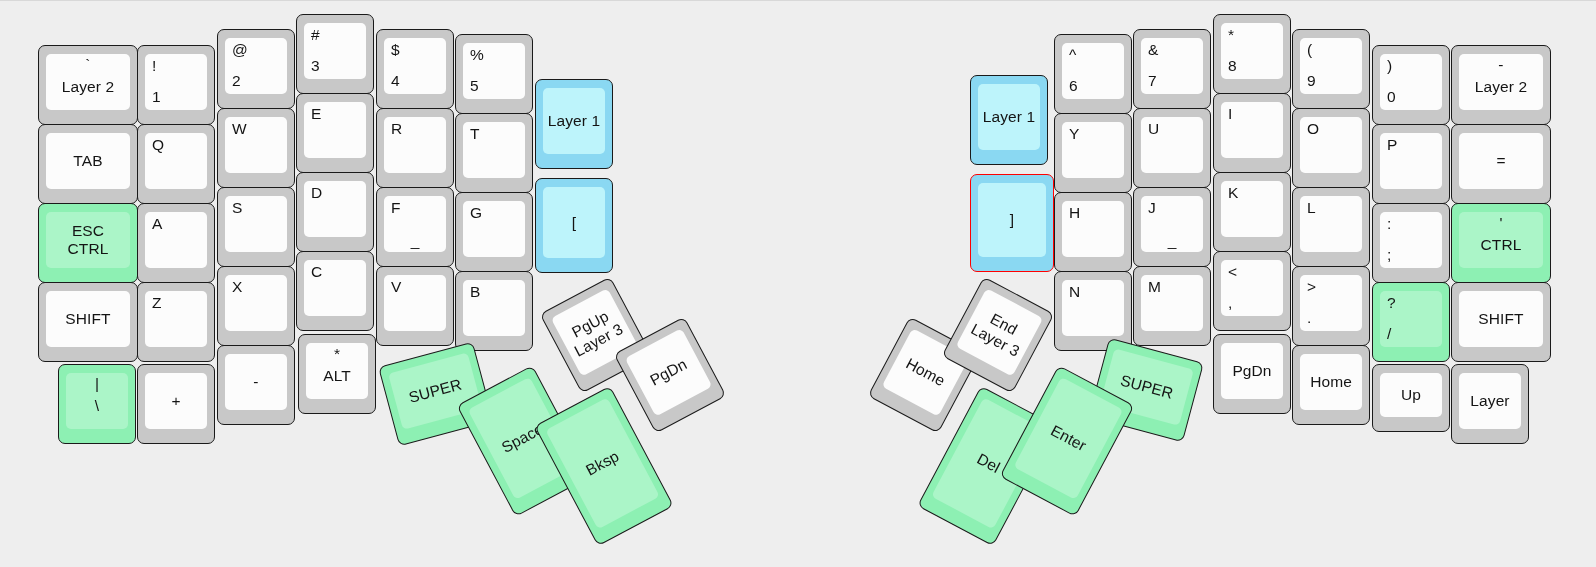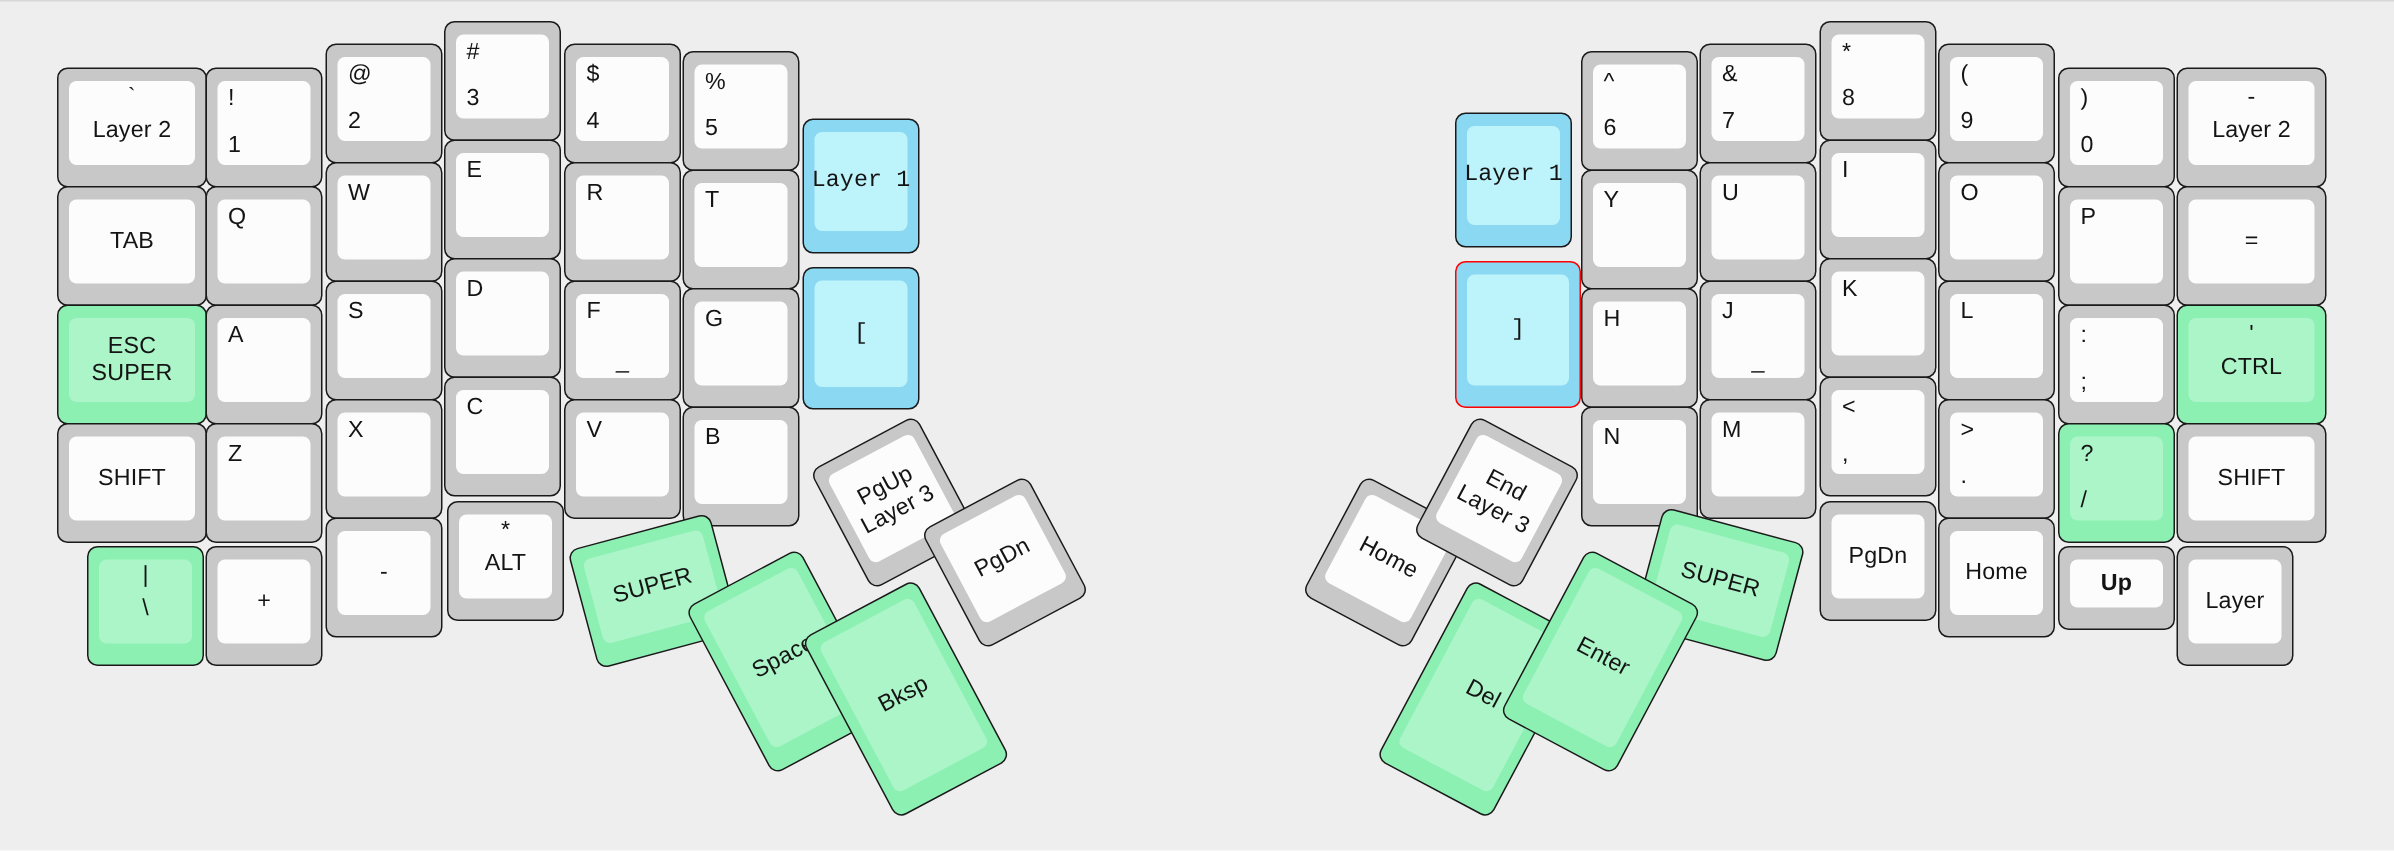--- a/index.html
+++ b/index.html
@@ -33,21 +33,21 @@
     position: relative;
     display: flex;
     flex-direction: column;
     align-items: center;
     justify-content: center;
   }
   
   .key.green           { background: #8df0b3; }
   .key.green  .cap     { background: #abf5c8; }
   .key.blue            { background: #8ad8f2; }
-  .key.blue   .cap     { background: #bdf4fb; font-family: Liberation Mono, monospace; }
+  .key.blue   .cap     { background: #bdf4fb; }
   .key.selected        { border-color: #ff0000; }
 
   
   .lg {
     font-size: 15.5px;
     color: #141414;
     line-height: 1.15;
     text-align: center;
     white-space: pre;
     letter-spacing: 0.1px;
@@ -93,21 +93,21 @@
         </div>
       </div>
       <div class="key" style="left: 38px; top: 123px; width: 100px; height: 80px;">
         <div class="cap">
           <div class="lg mid">TAB</div>
         </div>
       </div>
       <div class="key green" style="left: 38px; top: 202px; width: 100px; height: 80px;">
         <div class="cap">
           <div class="lg two">ESC
-SUPER</div>
+CTRL</div>
         </div>
       </div>
       <div class="key" style="left: 38px; top: 281px; width: 100px; height: 80px;">
         <div class="cap">
           <div class="lg mid">SHIFT</div>
         </div>
       </div>
       <div class="key green" style="left: 58px; top: 363px; width: 78px; height: 80px;">
         <div class="cap">
           <div class="lg subc">|</div>
@@ -397,21 +397,21 @@
           <div class="lg sub">:</div>
           <div class="lg base-l">;</div>
         </div>
       </div>
       <div class="key green" style="left: 1372px; top: 281px; width: 78px; height: 80px;">
         <div class="cap">
           <div class="lg sub">?</div>
           <div class="lg base-l">/</div>
         </div>
       </div>
-      <div class="key" style="left: 1372px; top: 363px; width: 78px; height: 56px; font-weight: bold;">
+      <div class="key" style="left: 1372px; top: 363px; width: 78px; height: 68px;">
         <div class="cap">
           <div class="lg mid">Up</div>
         </div>
       </div>
       <div class="key" style="left: 1451px; top: 44px; width: 100px; height: 80px;">
         <div class="cap">
           <div class="lg subc">-</div>
           <div class="lg mid" style="margin-top: 10px;">Layer 2</div>
         </div>
       </div>

